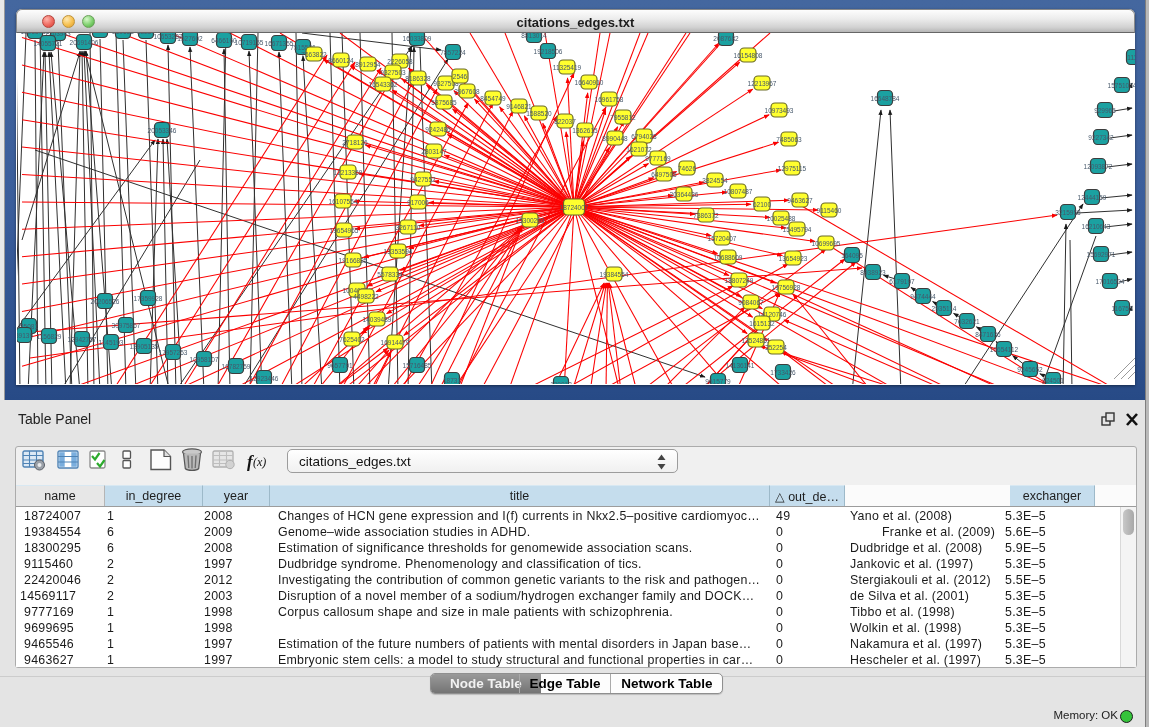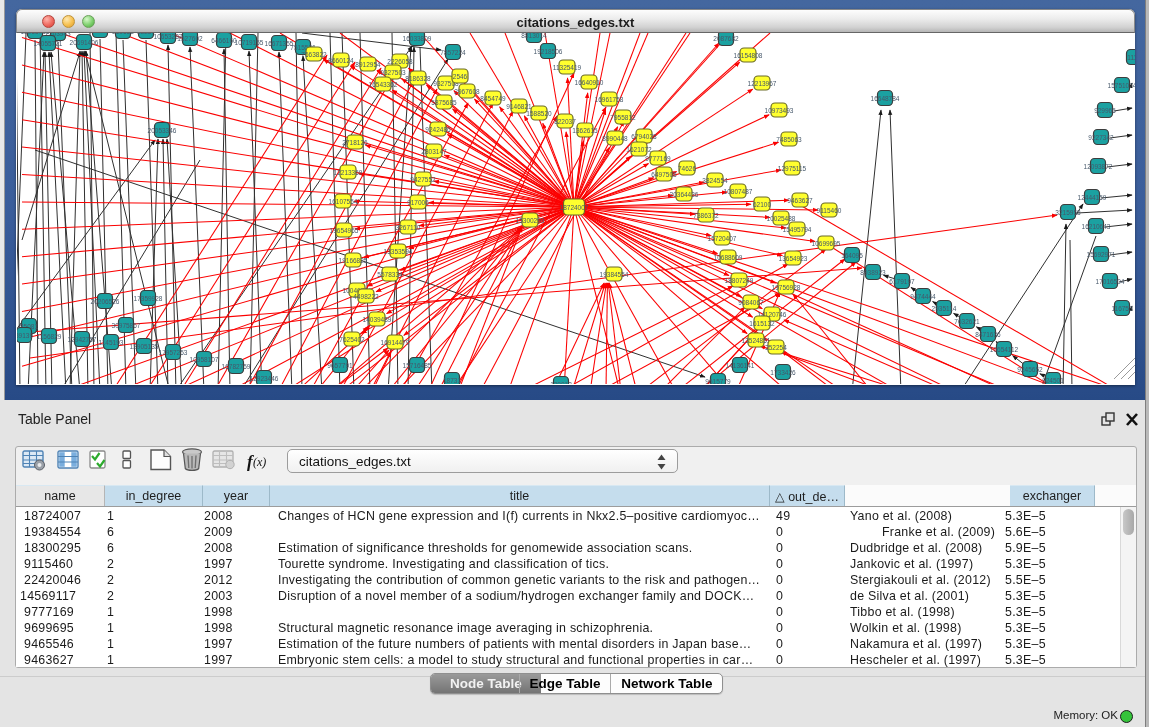--- a/index.html
+++ b/index.html
@@ -629,38 +629,39 @@
       <span style="left:188px">2008</span>
       <span style="left:262px;width:488px">Changes of HCN gene expression and I(f) currents in Nkx2.5–positive cardiomyoc…</span>
       <span style="left:760px">49</span>
       <span style="left:834px">Yano et al. (2008)</span>
       <span style="left:989px">5.3E–5</span>
     </div>
 <div class="trow" style="top:17px">
       <span style="left:8px">19384554</span>
       <span style="left:91px">6</span>
       <span style="left:188px">2009</span>
+      <span style="left:262px;width:488px">Genome–wide association studies in ADHD.</span>
       <span style="left:760px">0</span>
       <span style="left:866px">Franke et al. (2009)</span>
       <span style="left:989px">5.6E–5</span>
     </div>
 <div class="trow" style="top:33px">
       <span style="left:8px">18300295</span>
       <span style="left:91px">6</span>
       <span style="left:188px">2008</span>
       <span style="left:262px;width:488px">Estimation of significance thresholds for genomewide association scans.</span>
       <span style="left:760px">0</span>
       <span style="left:834px">Dudbridge et al. (2008)</span>
       <span style="left:989px">5.9E–5</span>
     </div>
 <div class="trow" style="top:49px">
       <span style="left:8px">9115460</span>
       <span style="left:91px">2</span>
       <span style="left:188px">1997</span>
-      <span style="left:262px;width:488px">Tourette syndrome. Investigating and classification of tics.</span>
+      <span style="left:262px;width:488px">Dudbridge syndrome. Phenomenology and classification of tics.</span>
       <span style="left:760px">0</span>
       <span style="left:834px">Jankovic et al. (1997)</span>
       <span style="left:989px">5.3E–5</span>
     </div>
 <div class="trow" style="top:65px">
       <span style="left:8px">22420046</span>
       <span style="left:91px">2</span>
       <span style="left:188px">2012</span>
       <span style="left:262px;width:488px">Investigating the contribution of common genetic variants to the risk and pathogen…</span>
       <span style="left:760px">0</span>
@@ -673,29 +674,29 @@
       <span style="left:188px">2003</span>
       <span style="left:262px;width:488px">Disruption of a novel member of a sodium/hydrogen exchanger family and DOCK…</span>
       <span style="left:760px">0</span>
       <span style="left:834px">de Silva et al. (2001)</span>
       <span style="left:989px">5.3E–5</span>
     </div>
 <div class="trow" style="top:97px">
       <span style="left:8px">9777169</span>
       <span style="left:91px">1</span>
       <span style="left:188px">1998</span>
+      <span style="left:262px;width:488px">Corpus callosum shape and size in male patients with schizophrenia.</span>
       <span style="left:760px">0</span>
       <span style="left:834px">Tibbo et al. (1998)</span>
       <span style="left:989px">5.3E–5</span>
     </div>
 <div class="trow" style="top:113px">
       <span style="left:8px">9699695</span>
       <span style="left:91px">1</span>
       <span style="left:188px">1998</span>
-      <span style="left:262px;width:488px">Structural magnetic resonance image averaging in schizophrenia.</span>
       <span style="left:760px">0</span>
       <span style="left:834px">Wolkin et al. (1998)</span>
       <span style="left:989px">5.3E–5</span>
     </div>
 <div class="trow" style="top:129px">
       <span style="left:8px">9465546</span>
       <span style="left:91px">1</span>
       <span style="left:188px">1997</span>
       <span style="left:262px;width:488px">Estimation of the future numbers of patients with mental disorders in Japan base…</span>
       <span style="left:760px">0</span>

